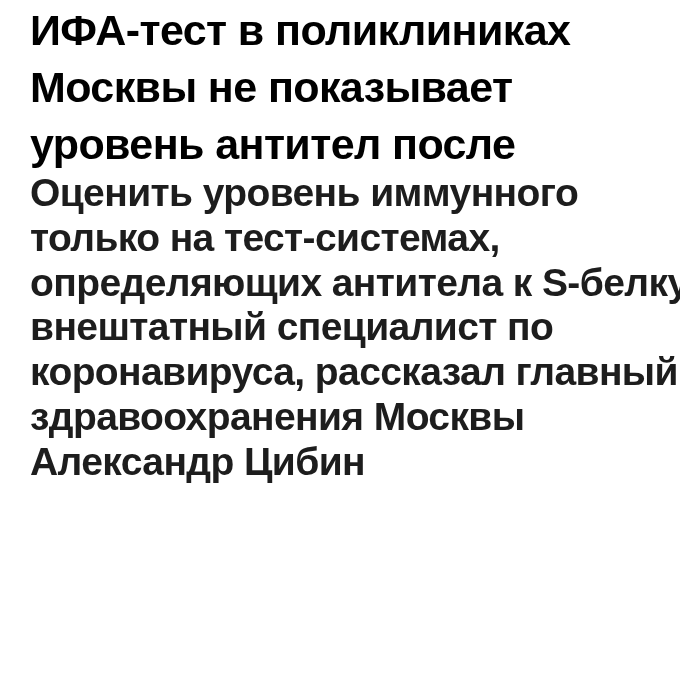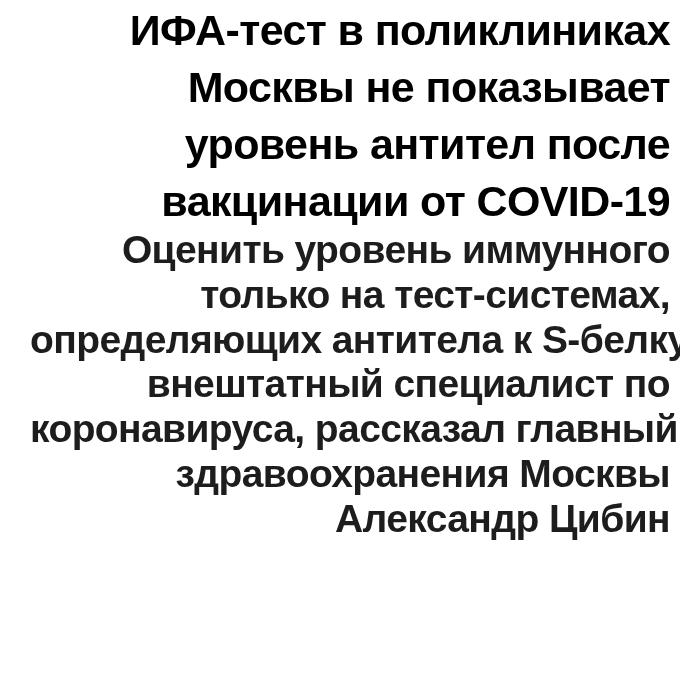--- a/index.html
+++ b/index.html
@@ -34,34 +34,32 @@
   .body-text {
     margin: -2px 0 10px 0;
     font-size: 39px;
     line-height: 44.8px;
     font-weight: 700;
     letter-spacing: -0.6px;
     color: var(--body-color);
   }
   .line {
     white-space: nowrap;
-    text-align: right;
   }
 </style>
 </head>
 <body>
 
 <div class="page">
   <div class="content">
 
     <h1 class="headline">
       <div class="line">ИФА-тест в поликлиниках</div>
       <div class="line">Москвы не показывает</div>
       <div class="line">уровень антител после</div>
-      <div class="line">вакцинации от COVID-19</div>
     </h1>
 
     <div class="body-text">
       <div class="line">Оценить уровень иммунного</div>
       <div class="line">только на тест-системах,</div>
       <div class="line">определяющих антитела к S-белку</div>
       <div class="line">внештатный специалист по</div>
       <div class="line">коронавируса, рассказал главный</div>
       <div class="line">здравоохранения Москвы</div>
       <div class="line">Александр Цибин</div>

